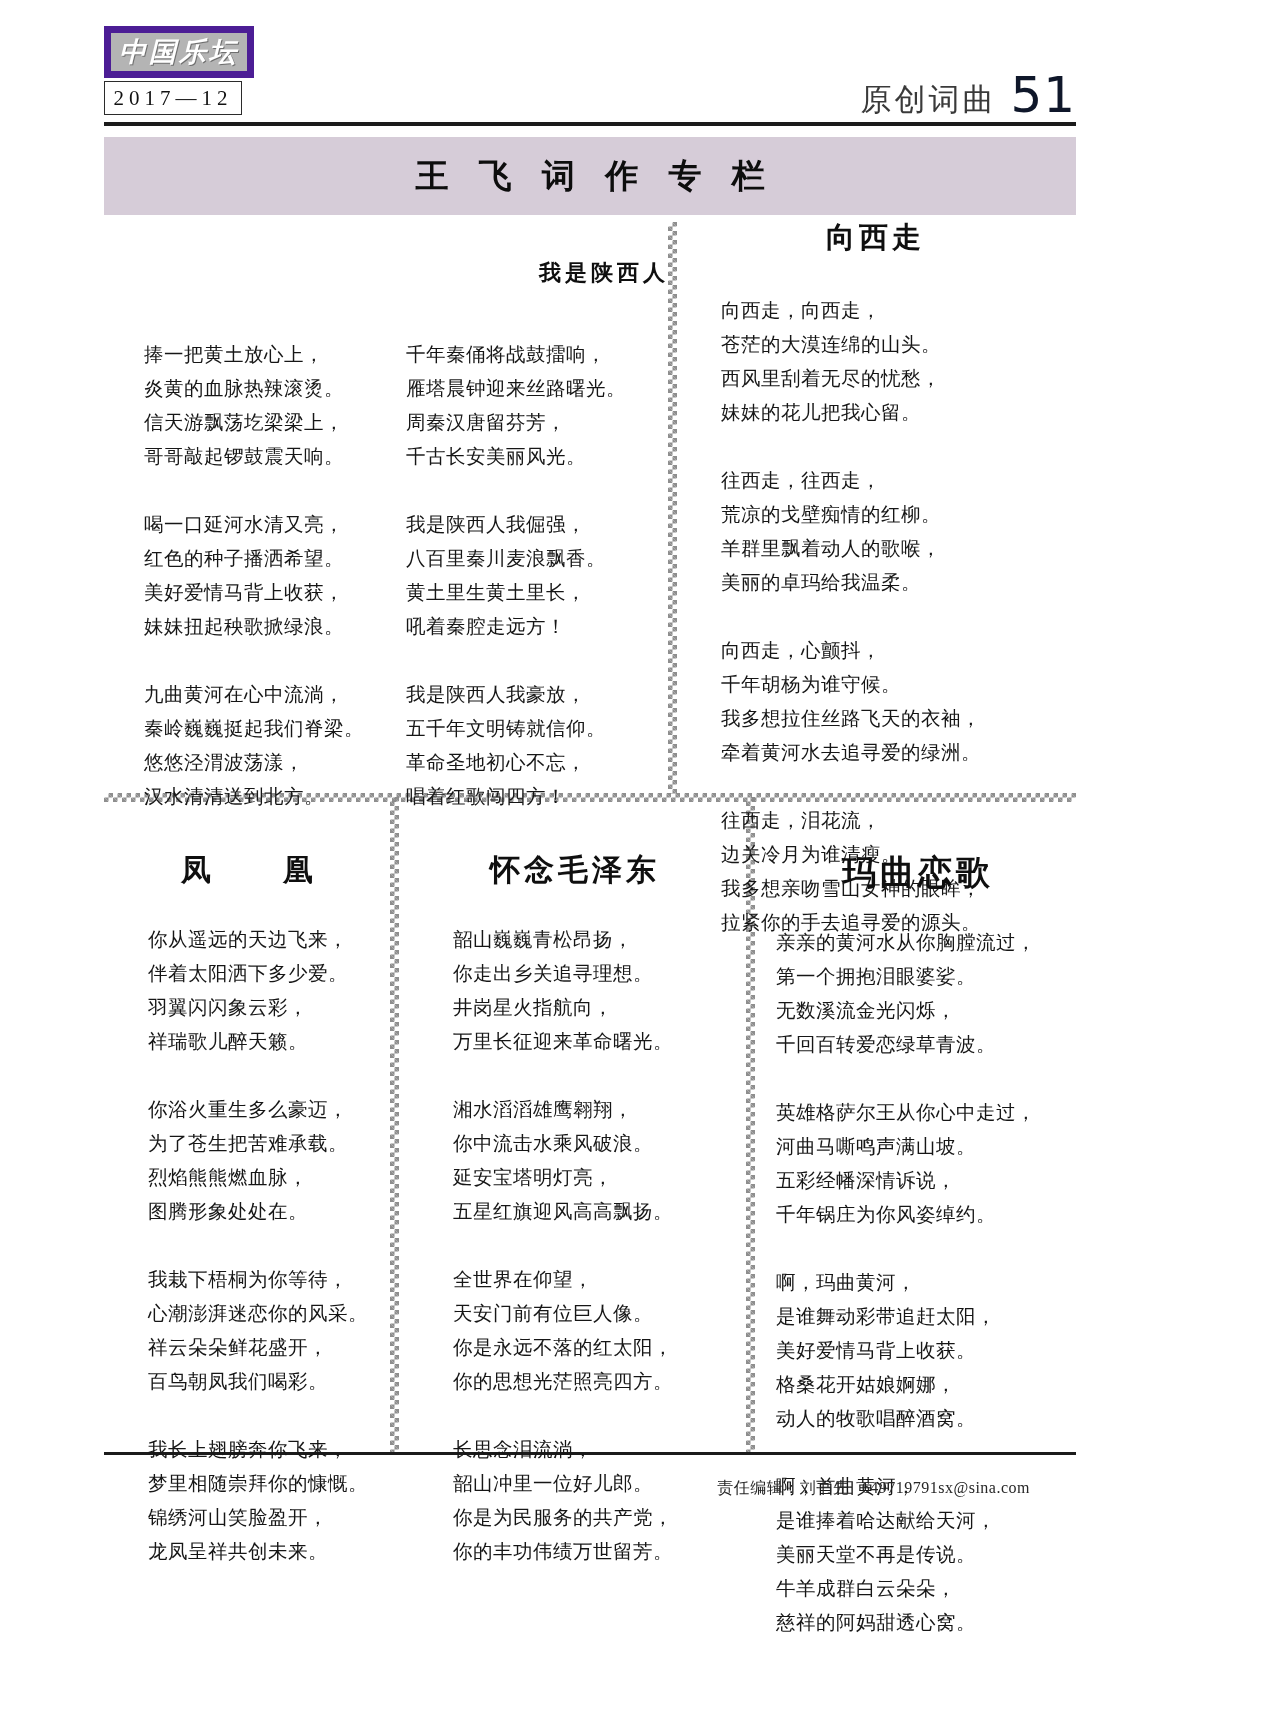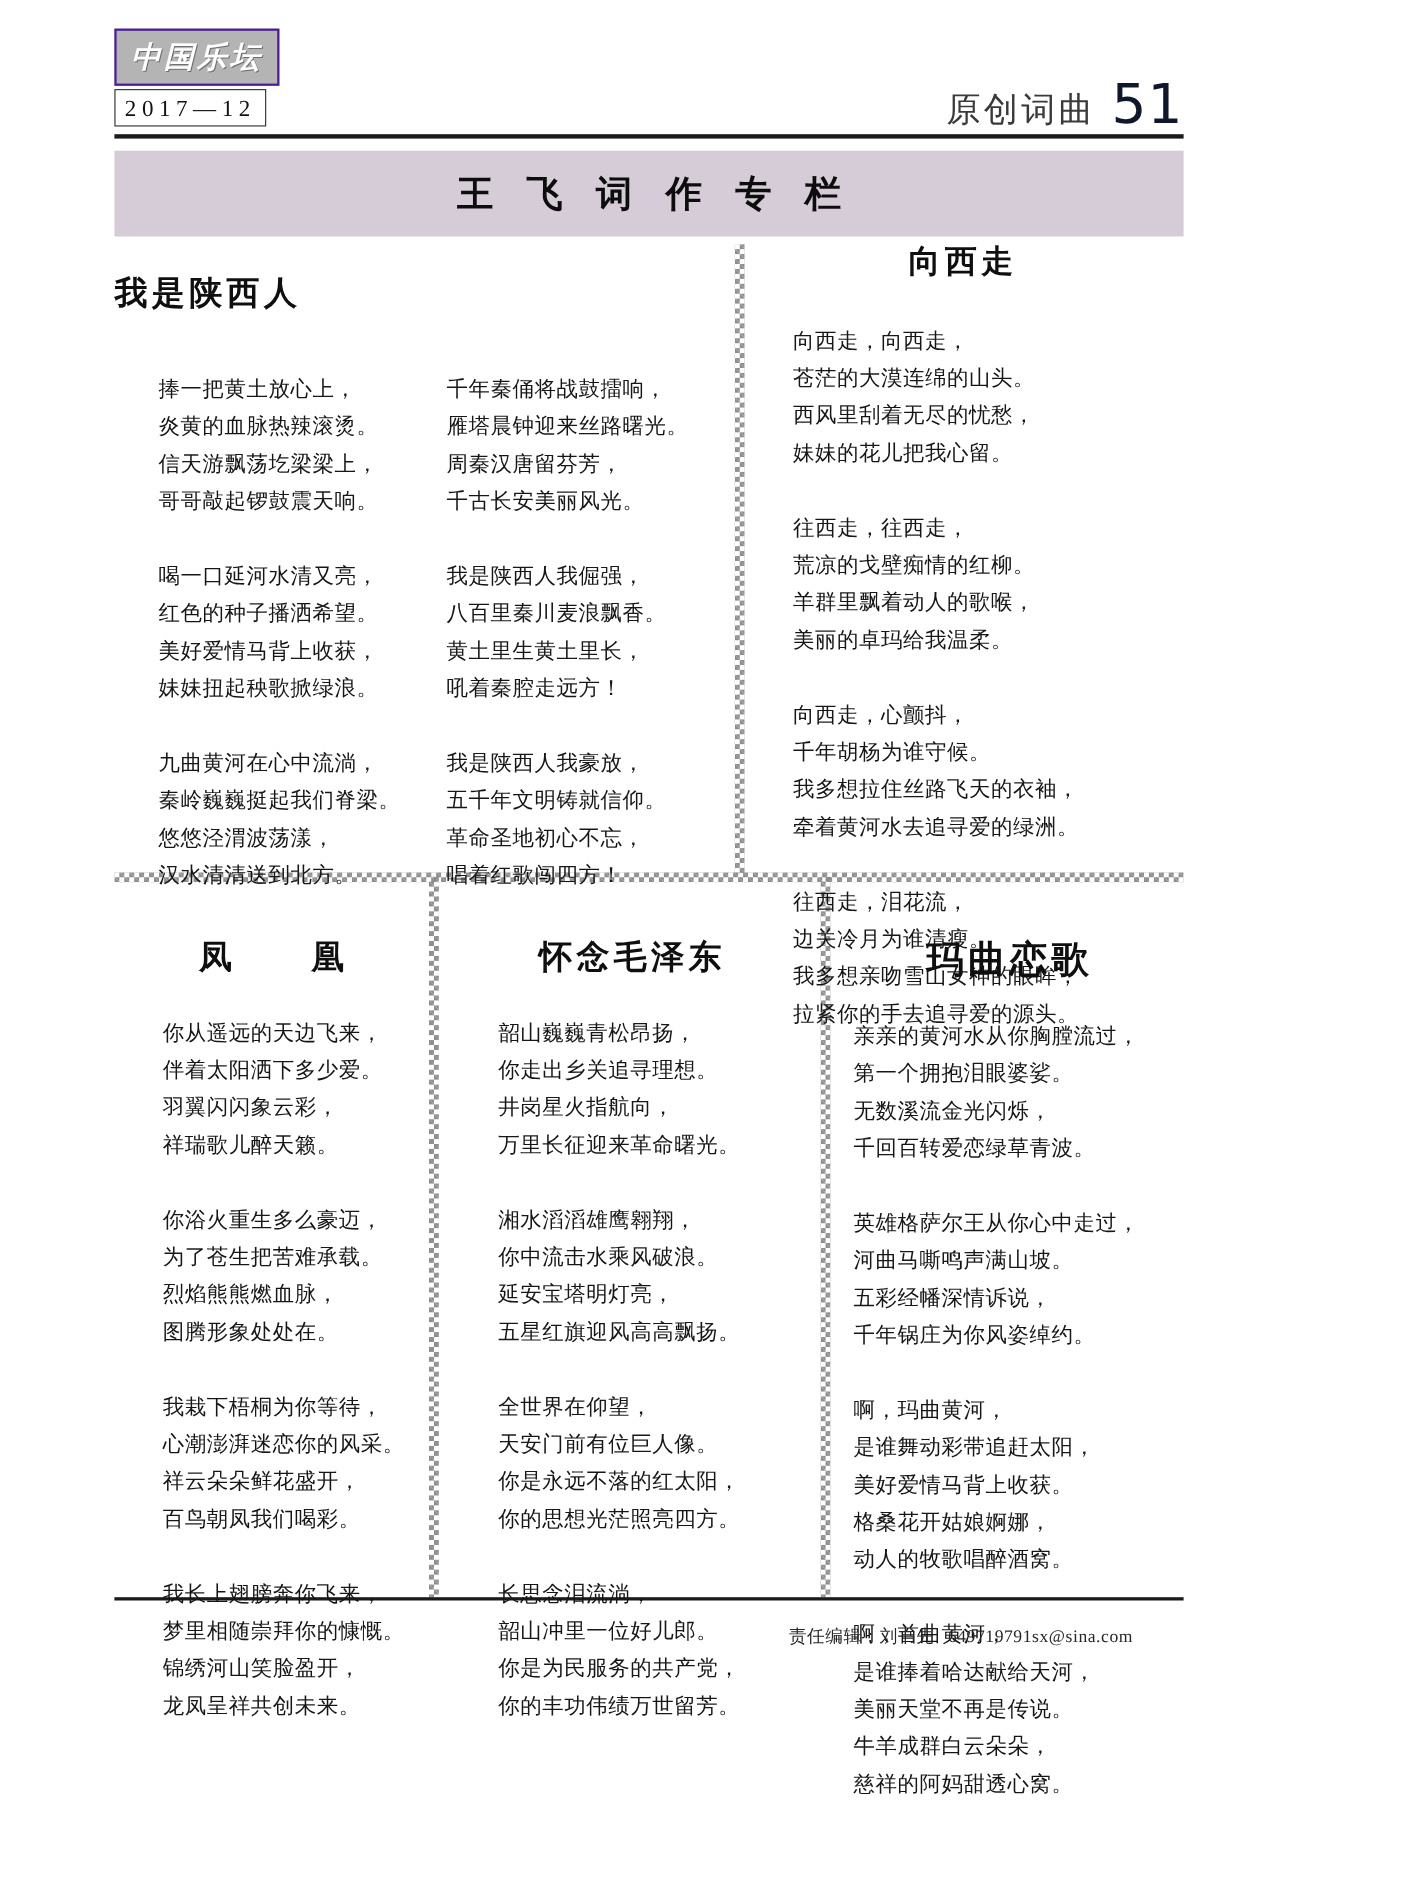--- a/index.html
+++ b/index.html
@@ -34,21 +34,21 @@
   .logo-block {
     position: absolute;
     left: 0;
     top: 0;
     width: 152px;
   }
   .logo-mark {
     width: 150px;
     height: 52px;
     background: #b4b4b4;
-    border: 2px solid #4c1d95;
+    border: 7px solid #4c1d95;
     box-sizing: border-box;
     display: flex;
     align-items: center;
     justify-content: center;
     font-family: "DejaVu Serif", serif;
     font-size: 27px;
     font-style: italic;
     font-weight: 700;
     letter-spacing: 3px;
     color: #ffffff;
@@ -161,24 +161,24 @@
 
   
   #poem-shaanxi {
     position: absolute;
     left: 104px;
     top: 228px;
     width: 565px;
     height: 560px;
   }
   #poem-shaanxi .poem-title {
-    text-align: left;
-    font-size: 30px;
+    text-align: right;
+    font-size: 22px;
     letter-spacing: 4px;
-    margin-top: 18px;
+    margin-top: 30px;
   }
   #poem-shaanxi .two-col {
     position: absolute;
     top: 110px;
     left: 0;
     width: 565px;
     display: flex;
   }
   #poem-shaanxi .col-a { width: 282px; padding-left: 40px; box-sizing: border-box; }
   #poem-shaanxi .col-b { width: 283px; padding-left: 20px; box-sizing: border-box; }

